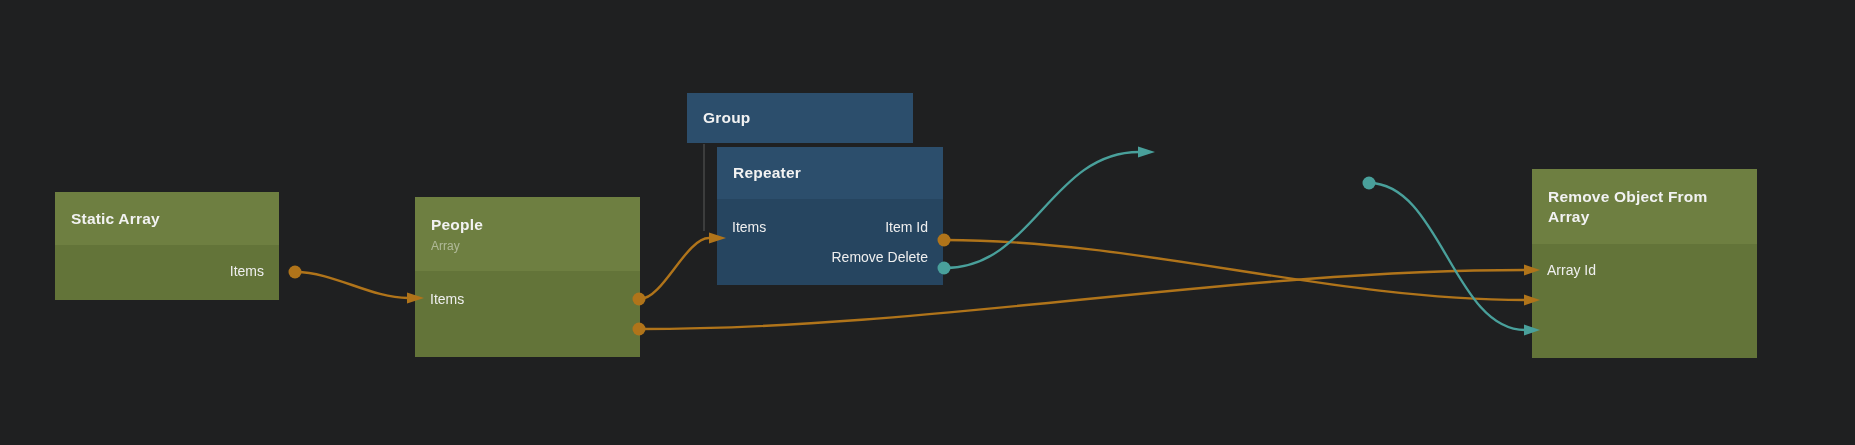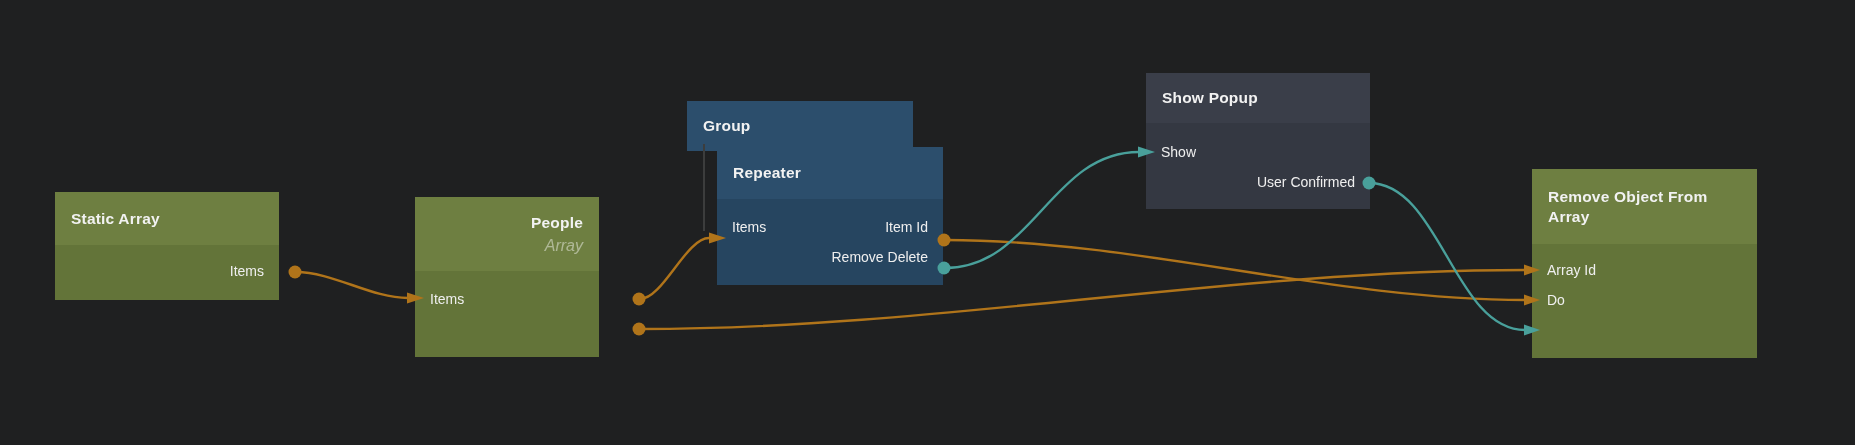--- a/index.html
+++ b/index.html
@@ -5,21 +5,21 @@
   html,body{margin:0;padding:0;background:#1f2021;}
   .canvas{
     position:relative;width:1855px;height:445px;background:#1f2021;
     overflow:hidden;font-family:"Liberation Sans",sans-serif;
     -webkit-font-smoothing:antialiased;
   }
   .wires{position:absolute;left:0;top:0;width:1855px;height:445px;pointer-events:none;z-index:3;}
   .node{position:absolute;z-index:2;box-sizing:border-box;}
   .hdr{display:flex;flex-direction:column;justify-content:center;padding:0 16px;box-sizing:border-box;}
   .title{font-size:15.5px;font-weight:600;color:#f2f2f2;line-height:1.25;letter-spacing:.2px;}
-  .subtitle{font-size:16px;color:rgba(255,255,255,.45);margin-top:5px;line-height:1.1;font-style:italic;}
+  .subtitle{font-size:12px;color:rgba(255,255,255,.45);margin-top:5px;line-height:1.1;}
   .body{box-sizing:border-box;}
   .row{height:30px;display:flex;align-items:center;padding:0 15px;font-size:14px;color:#efefef;}
   .row.right{justify-content:flex-end;}
   .row.split{justify-content:space-between;}
   .green .hdr{background:#6e7f41;}
   .green .body{background:#637439;}
   .blue  .hdr{background:#2c4e6c;}
   .blue  .body{background:#264560;}
   .slate .hdr{background:#3a3e49;}
   .slate .body{background:#343842;}
@@ -33,77 +33,61 @@
     <div class="hdr" style="height:53px;">
       <div class="title">Static Array</div>
     </div>
     <div class="body" style="height:55px;padding-top:11px;">
       <div class="row right">
         <span>Items</span>
       </div>
     </div>
   </div>
 
-  <div class="node green" style="left:415px;top:197px;width:184px;text-align:right;">
+  <div class="node green" style="left:415px;top:197px;width:225px;">
     <div class="hdr" style="height:74px;">
       <div class="title">People</div>
       <div class="subtitle">Array</div>
     </div>
     <div class="body" style="height:86px;padding-top:13px;">
       <div class="row">
         <span>Items</span>
       </div>
     </div>
   </div>
 
-  <div class="node blue" style="left:687px;top:93px;width:226px;margin-top:8px;">
+  <div class="node blue" style="left:687px;top:93px;width:226px;">
     <div class="hdr" style="height:50px;">
       <div class="title">Group</div>
     </div>
   </div>
 
   <div class="node blue" style="left:717px;top:147px;width:226px;">
     <div class="hdr" style="height:52px;">
       <div class="title">Repeater</div>
     </div>
     <div class="body" style="height:86px;padding-top:13px;">
       <div class="row split">
         <span>Items</span>
         <span>Item Id</span>
       </div>
       <div class="row right">
         <span>Remove Delete</span>
       </div>
     </div>
   </div>
 
-  <div class="node slate" style="left:1146px;top:73px;width:224px;">
-    <div class="hdr" style="height:50px;">
-      <div class="title">Show Popup</div>
-    </div>
-    <div class="body" style="height:86px;padding-top:14px;">
-      <div class="row">
-        <span>Show</span>
-      </div>
-      <div class="row right">
-        <span>User Confirmed</span>
-      </div>
-    </div>
-  </div>
 
   <div class="node green" style="left:1532px;top:169px;width:225px;">
     <div class="hdr" style="height:75px;">
       <div class="title">Remove Object From Array</div>
     </div>
     <div class="body" style="height:114px;padding-top:11px;">
       <div class="row">
         <span>Array Id</span>
-      </div>
-      <div class="row">
-        <span>Do</span>
       </div>
     </div>
   </div>
 
   <svg class="wires">
 
     <path d="M 704 144 L 704 231" fill="none" stroke-width="2" stroke="#3c3d3d"></path>
 
     <path d="M 296 272 C 333 272, 371 298, 408 298" fill="none" stroke-width="2.4" stroke="#b0741a"></path>
     <polygon points="407,292.5 424,298 407,303.5" fill="#b0741a"></polygon>

